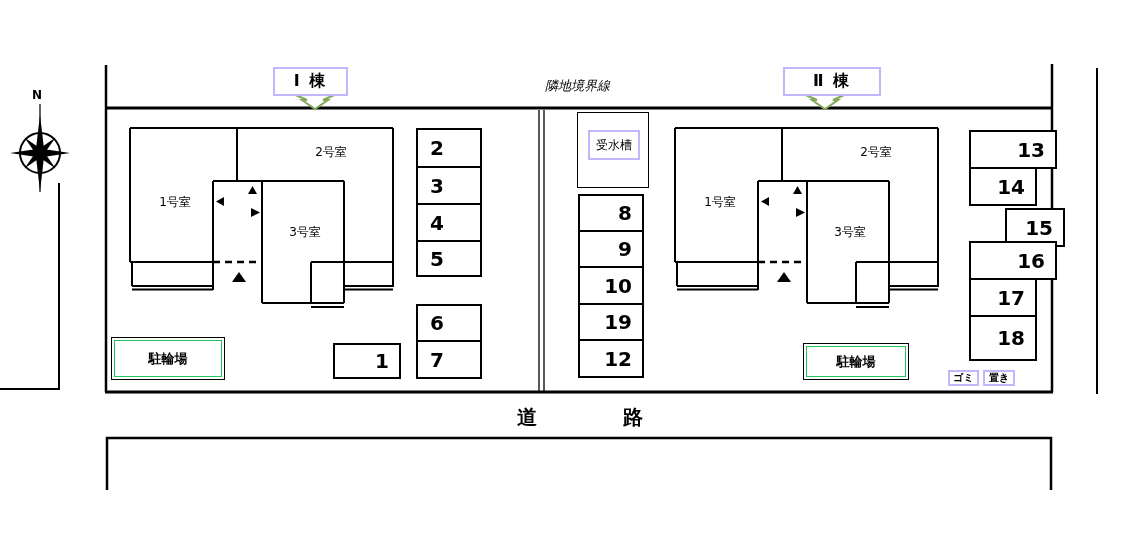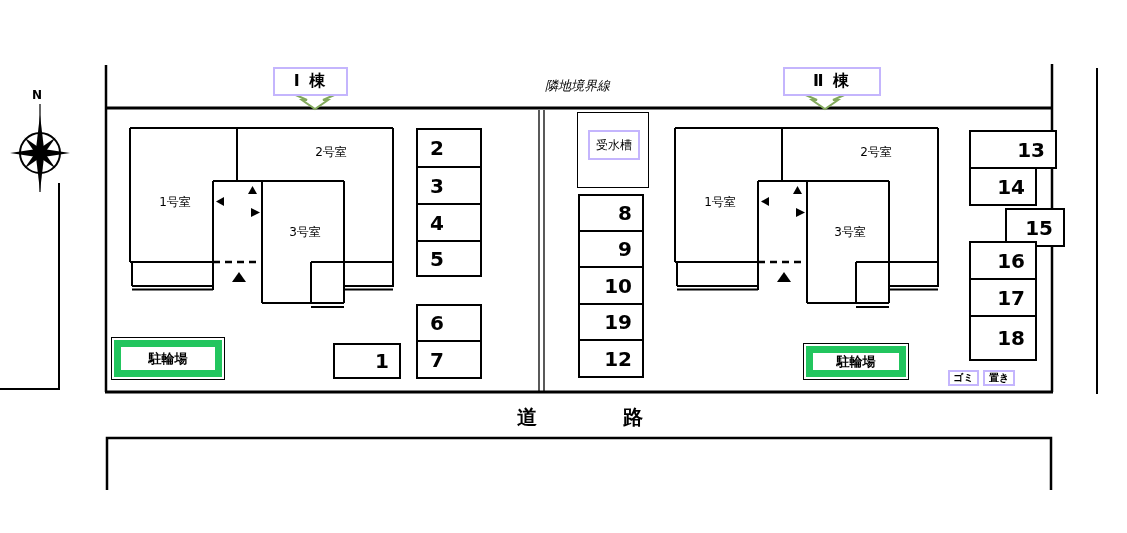--- a/index.html
+++ b/index.html
@@ -9,21 +9,21 @@
   .abs{position:absolute;box-sizing:border-box;}
   .center{display:flex;align-items:center;justify-content:center;}
   .pspace{border:2px solid #000;background:#fff;display:flex;align-items:center;
           font-size:20px;font-weight:bold;}
   .pspace.left{justify-content:flex-start;padding-left:12px;}
   .pspace.right{justify-content:flex-end;padding-right:10px;}
   .greenbox{border:2px solid #c4b5fd;background:#fff;}
   .bldg-tag{font-size:16px;font-weight:bold;letter-spacing:2px;}
   .roomlbl{position:absolute;transform:translate(-50%,-50%);font-size:12px;
            font-weight:normal;white-space:nowrap;}
-  .bike{border:7px solid #22c55e;outline:1px solid #000;outline-offset:2px;
+  .bike{border:1px solid #22c55e;outline:1px solid #000;outline-offset:2px;
         background:#fff;font-size:13px;font-weight:bold;}
   .trash{font-size:10px;font-weight:bold;}
   .small-txt{font-size:13px;}
 </style>
 </head>
 <body>
 
 <div id="stage">
 
   <svg width="1127" height="533" viewBox="0 0 1127 533">
@@ -117,17 +117,17 @@
 
   <div class="abs pspace right" style="left:578px;top:194px;width:66px;height:38px;">8</div>
   <div class="abs pspace right" style="left:578px;top:230px;width:66px;height:38px;">9</div>
   <div class="abs pspace right" style="left:578px;top:266px;width:66px;height:39px;">10</div>
   <div class="abs pspace right" style="left:578px;top:303px;width:66px;height:38px;">19</div>
   <div class="abs pspace right" style="left:578px;top:339px;width:66px;height:39px;">12</div>
 
   <div class="abs pspace right" style="left:969px;top:130px;width:88px;height:39px;">13</div>
   <div class="abs pspace right" style="left:969px;top:167px;width:68px;height:39px;">14</div>
   <div class="abs pspace right" style="left:969px;top:208px;width:60px;height:39px;margin-left:36px;">15</div>
-  <div class="abs pspace right" style="left:969px;top:241px;width:68px;height:39px;">16</div>
+  <div class="abs pspace right" style="left:969px;top:241px;width:88px;height:39px;">16</div>
   <div class="abs pspace right" style="left:969px;top:278px;width:68px;height:39px;">17</div>
   <div class="abs pspace right" style="left:969px;top:315px;width:68px;height:46px;">18</div>
 
 </div>
 
 </body></html>

